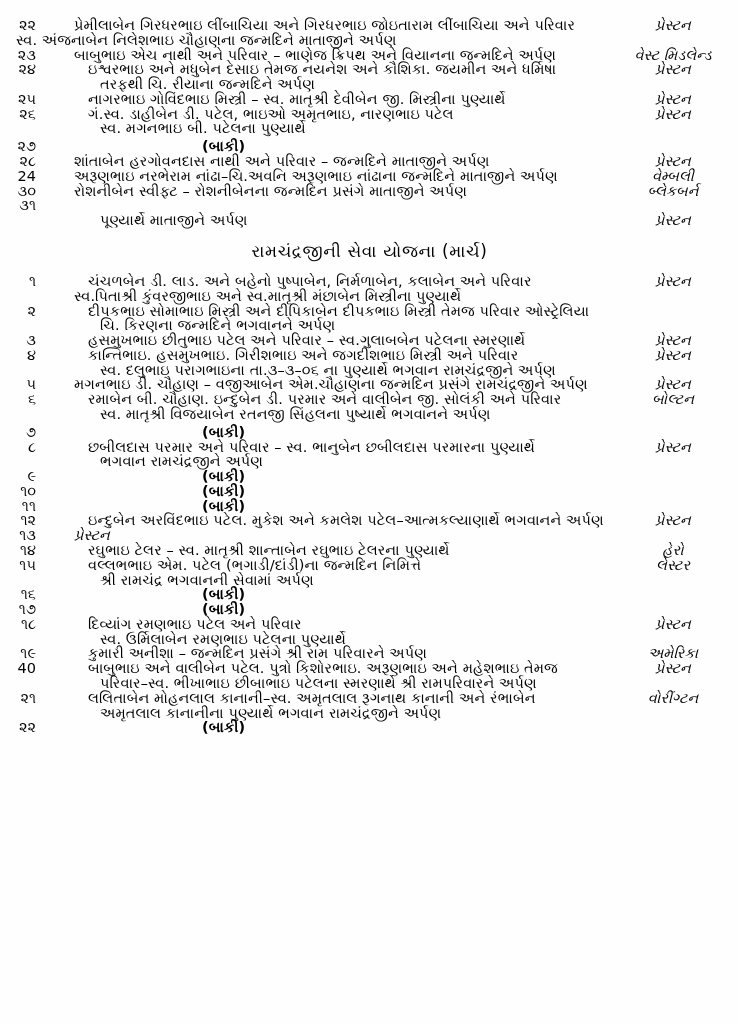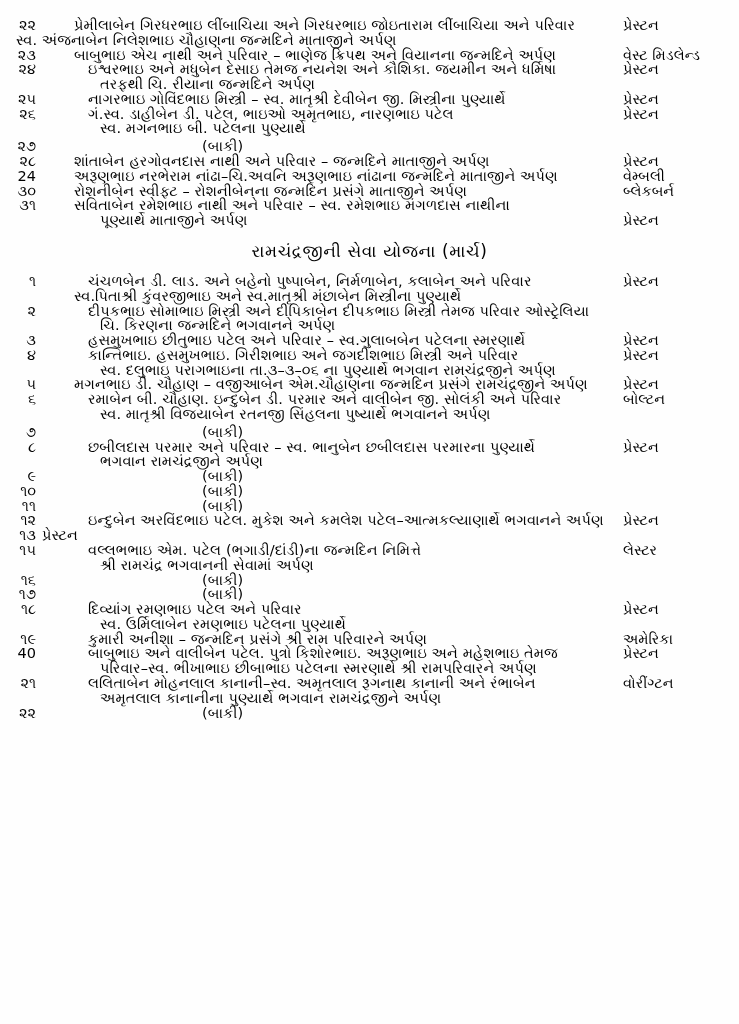--- a/index.html
+++ b/index.html
@@ -49,36 +49,37 @@
     flex: 1 1 auto;
     font-size: 14.5px;
     white-space: nowrap;
     overflow: visible;
     letter-spacing: 0.1px;
     margin-left: 32px;
   }
   .city {
     width: 104px;
     min-width: 104px;
-    text-align: left;
+    text-align: center;
     font-size: 14.5px;
     white-space: nowrap;
     padding-right: 4px;
     box-sizing: border-box;
+    font-style: italic;
   }
 
   
   .row.cont .num { }
   .row.cont .txt { }
   .indent-2 { padding-left: 26px; }
   .indent-3 { padding-left: 14px; }
 
   
   .row.pending .txt {
-    font-weight: normal;
+    font-weight: bold;
     padding-left: 128px;
   }
 
   .section-title {
     text-align: center;
     font-weight: normal;
     font-size: 17px;
     letter-spacing: 0.6px;
     padding: 13px 0 13px 0;
   }
@@ -159,21 +160,20 @@
       </div>
 
       <div class="row">
         <span class="num">૩૦</span>
         <span class="txt">રોશનીબેન સ્વીફ્ટ – રોશનીબેનના જન્મદિન પ્રસંગે માતાજીને અર્પણ</span>
         <span class="city">બ્લેકબર્ન</span>
       </div>
 
       <div class="row">
         <span class="num">૩૧</span>
-        <span class="txt">સવિતાબેન રમેશભાઇ નાથી અને પરિવાર – સ્વ. રમેશભાઇ મંગળદાસ નાથીના</span>
         <span class="city"></span>
       </div>
       <div class="row cont">
         <span class="num"></span>
         <span class="txt indent-2">પૂણ્યાર્થે માતાજીને અર્પણ</span>
         <span class="city">પ્રેસ્ટન</span>
       </div>
 
     </div>
 
@@ -278,20 +278,25 @@
         <span class="num">૧૨</span>
         <span class="txt indent-3">ઇન્દુબેન અરવિંદભાઇ પટેલ. મુકેશ અને કમલેશ પટેલ–આત્મકલ્યાણાર્થે ભગવાનને અર્પણ</span>
         <span class="city">પ્રેસ્ટન</span>
       </div>
 
       <div class="row">
         <span class="num">૧૩</span>
         <span class="city">પ્રેસ્ટન</span>
       </div>
 
+      <div class="row">
+        <span class="num">૧૪</span>
+        <span class="txt indent-3">રઘુભાઇ ટેલર – સ્વ. માતૃશ્રી શાન્તાબેન રઘુભાઇ ટેલરના પુણ્યાર્થે</span>
+        <span class="city">હેરો</span>
+      </div>
 
       <div class="row">
         <span class="num">૧૫</span>
         <span class="txt indent-3">વલ્લભભાઇ એમ. પટેલ (ભગાડી/દાંડી)ના જન્મદિન નિમિત્તે</span>
         <span class="city">લેસ્ટર</span>
       </div>
       <div class="row cont">
         <span class="num"></span>
         <span class="txt indent-2">શ્રી રામચંદ્ર ભગવાનની સેવામાં અર્પણ</span>
         <span class="city"></span>

